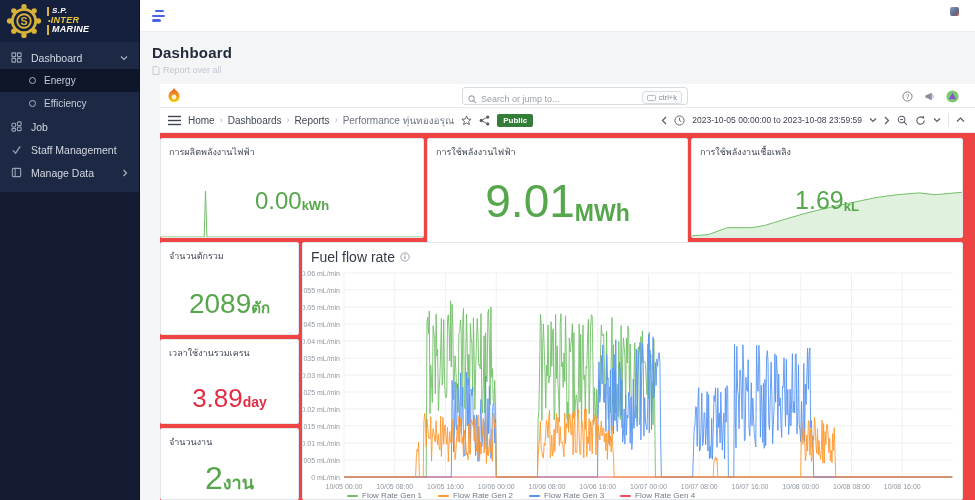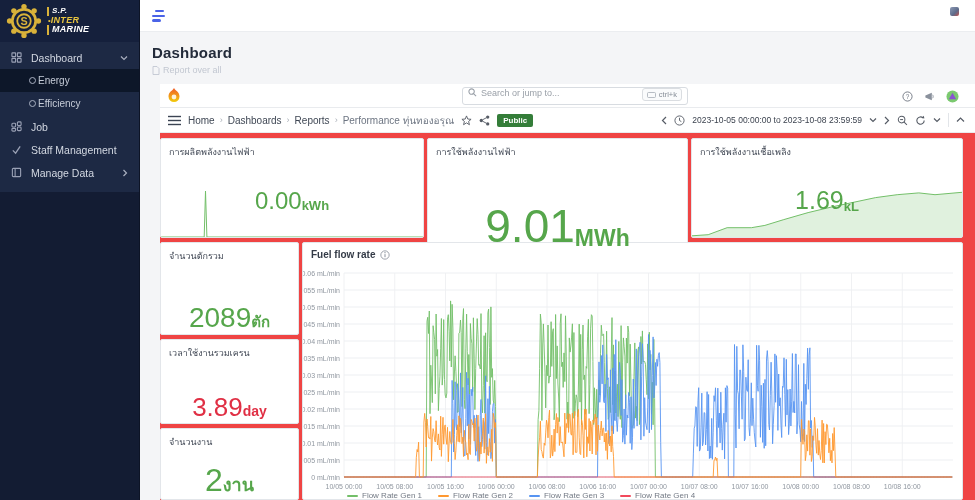--- a/index.html
+++ b/index.html
@@ -11,21 +11,21 @@
   .sidebar{position:absolute;left:0;top:0;width:140px;height:500px;background:#131c33;z-index:9;border-right:1px solid #0d1426}
   .logo-row{display:flex;align-items:center;gap:5px;height:42px;padding:2px 6px;background:#15203c}
   .logo-text{line-height:1.08;font-style:italic;font-weight:bold;letter-spacing:.3px}
   .lt1{color:#ffffff;font-size:8px;border-left:2px solid #d9b23a;padding-left:3px}
   .lt2{color:#e8c43f;font-size:9px;padding-left:1px}
   .lt2 .dot{color:#e8c43f;font-size:7px}
   .lt3{color:#ffffff;font-size:9px;border-left:2px solid #d9b23a;padding-left:3px}
   .menu{position:absolute;top:42px;left:0;right:0;background:#1d2944;padding:4px 0 8px}
   .mi{display:flex;align-items:center;gap:9px;height:23px;padding:0 11px;color:#d3d8e2;font-size:10.5px;cursor:pointer}
   .mi .grow{flex:1}
-  .mi.sub{padding-left:29px;font-size:10px;color:#c6ccd8;gap:2px}
+  .mi.sub{padding-left:29px;font-size:10px;color:#c6ccd8;gap:8px}
   .mi.active{background:#0d1729}
   .ring{width:7px;height:7px;border:1.2px solid #a9b1c2;border-radius:50%;flex:0 0 auto}
   .micon{flex:0 0 auto;display:flex}
 
   
   .topbar{position:absolute;left:140px;top:0;width:835px;height:32px;background:#ffffff;border-bottom:1px solid #ebedf0;z-index:4}
   .hamb{position:absolute;left:12px;top:10px;width:14px;cursor:pointer}
   .hamb span{display:block;height:2.4px;border-radius:2px;background:#4a63e7;margin-bottom:2.2px}
   .hamb .b1{width:9px;margin-left:3px}
   .hamb .b2{width:13px}
@@ -34,21 +34,21 @@
 
   
   .page-head{position:absolute;left:152px;top:44px;z-index:3}
   .page-title{font-size:15px;font-weight:bold;color:#232b3a;letter-spacing:.2px}
   .page-sub{display:flex;align-items:center;gap:3px;margin-top:4px;color:#c2c7d1;font-size:9px;cursor:pointer}
 
   
   .gwrap{position:absolute;left:160px;top:84px;right:0;bottom:0;z-index:2}
   .gbar1{position:relative;height:24px;background:#fff;border-bottom:1px solid #e9ebee}
   .gflame{position:absolute;left:6px;top:3px}
-  .gsearch{position:absolute;left:302px;top:3px;width:226px;height:18px;border:1px solid #d8dce1;border-radius:3px;background:#fff;display:flex;align-items:flex-start;gap:4px;padding:0 5px;color:#9aa0a8}
+  .gsearch{position:absolute;left:302px;top:3px;width:226px;height:18px;border:1px solid #d8dce1;border-radius:3px;background:#fff;display:flex;align-items:flex-end;gap:4px;padding:0 5px;color:#9aa0a8}
   .gsearch input{border:none;outline:none;flex:1;font-size:9px;color:#70767f;font-family:"Liberation Sans",sans-serif;background:transparent}
   .gsearch input::placeholder{color:#9aa0a8}
   .kbd{display:flex;align-items:center;gap:3px;border:1px solid #dadde1;border-radius:3px;padding:1px 4px;font-size:7.5px;color:#878e98;background:#fafbfc}
   .g1icons{position:absolute;right:16px;top:3px;height:18px;display:flex;align-items:center;gap:11px}
 
   .gbar2{position:relative;height:25px;background:#fff;border-bottom:1px solid #e9ebee;display:flex;align-items:center;padding:0 10px 0 8px;gap:7px}
   .crumbs{display:flex;align-items:center;gap:5px;font-size:10px;color:#3f4754;white-space:nowrap}
   .crumbs .sep{color:#aab0b8;font-size:9px}
   .crumbs .last{color:#6d7582}
   .crumb{cursor:pointer}
@@ -56,21 +56,21 @@
   .timectl{margin-left:auto;display:flex;align-items:center;gap:7px;color:#3c434f}
   .timetext{font-size:8.5px;color:#3c434f;white-space:nowrap}
   .vdiv{width:1px;height:14px;background:#e2e5e9}
   .icbtn{display:flex;align-items:center;cursor:pointer}
 
   .gcanvas{position:absolute;top:49px;left:0;right:0;bottom:0;background:#ef4444}
 
   
   .panel{position:absolute;background:#fff;border:1px solid #e3e6ea;border-radius:2px;overflow:hidden}
   .ptitle{font-size:9px;color:#3f4653;padding:6px 8px 0;position:relative;z-index:2;display:flex;align-items:center;gap:5px}
-  .vwrap{position:absolute;inset:0;display:flex;align-items:flex-end;justify-content:center;gap:4px;z-index:2}
+  .vwrap{position:absolute;inset:0;display:flex;align-items:center;justify-content:center;gap:4px;z-index:2}
   .vwrap .num{color:#56A64B;font-weight:500}
   .vwrap .unit{color:#56A64B;font-weight:700}
   .vwrap.red .num,.vwrap.red .unit{color:#E02F44}
   .sparksvg{position:absolute;left:0;right:0;bottom:0;z-index:1}
 
   #p-prod .vwrap{align-items:center;padding-top:26px}
   #p-prod .num{font-size:24px}
   #p-prod .unit{font-size:13px;align-self:flex-end;margin-bottom:0;position:relative;top:-2px}
   #p-cons .vwrap{padding-top:10px}
   #p-cons .num{font-size:46px}
@@ -83,21 +83,21 @@
   #p-scoop .unit{font-size:15px}
   #p-crane .vwrap{padding-top:34px}
   #p-crane .num{font-size:26px}
   #p-crane .unit{font-size:14px}
   #p-jobs .vwrap{padding-top:28px}
   #p-jobs .num{font-size:32px}
   #p-jobs .unit{font-size:18px}
   .vwrap{flex-direction:row}
   .vwrap .pair{display:flex;align-items:baseline;}
 
-  #p-chart .ptitle{font-weight:700;font-size:10px;color:#343b47}
+  #p-chart .ptitle{font-weight:400;font-size:14px;color:#343b47}
   #fuelLegend{position:absolute;left:44px;top:248px;display:flex;gap:16px;font-size:8px;color:#737a85;white-space:nowrap}
   .lgi{display:flex;align-items:center;gap:4px}
   .lgi .dash{width:11px;height:2px;border-radius:1px;display:inline-block}
 
   svg{display:block}
   text{font-family:"Liberation Sans",sans-serif}
 </style>
 </head>
 <body>
 

